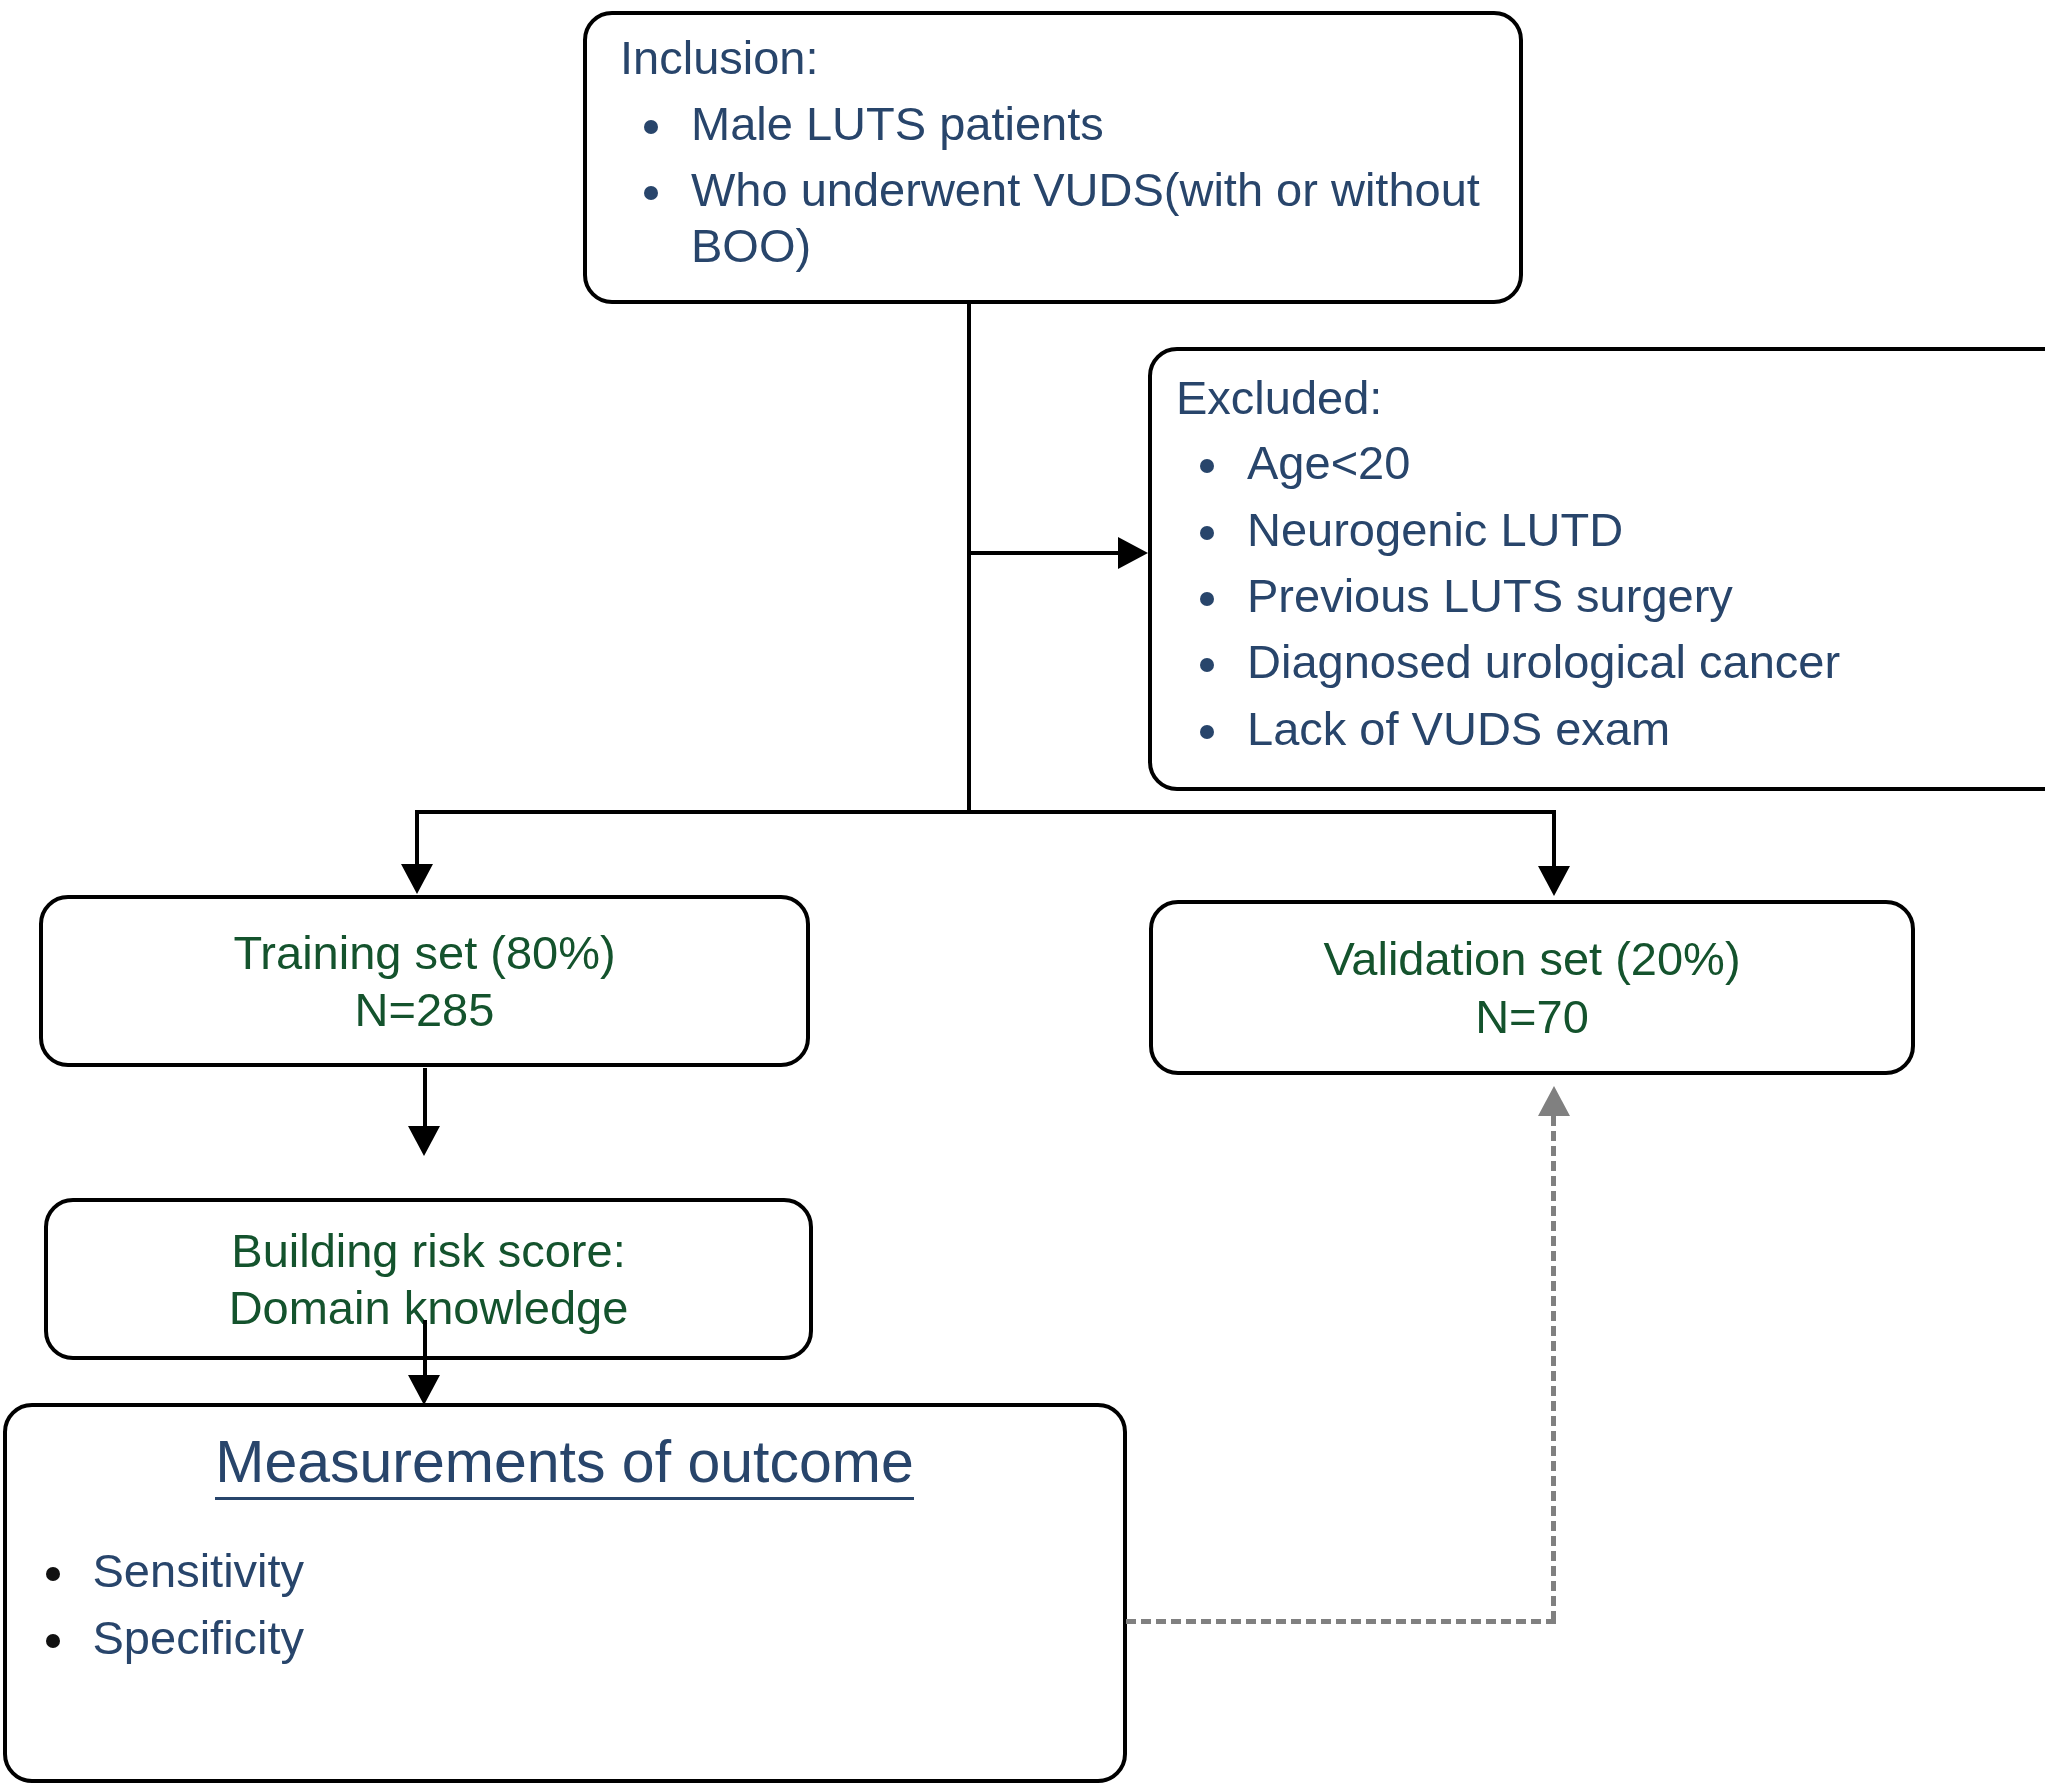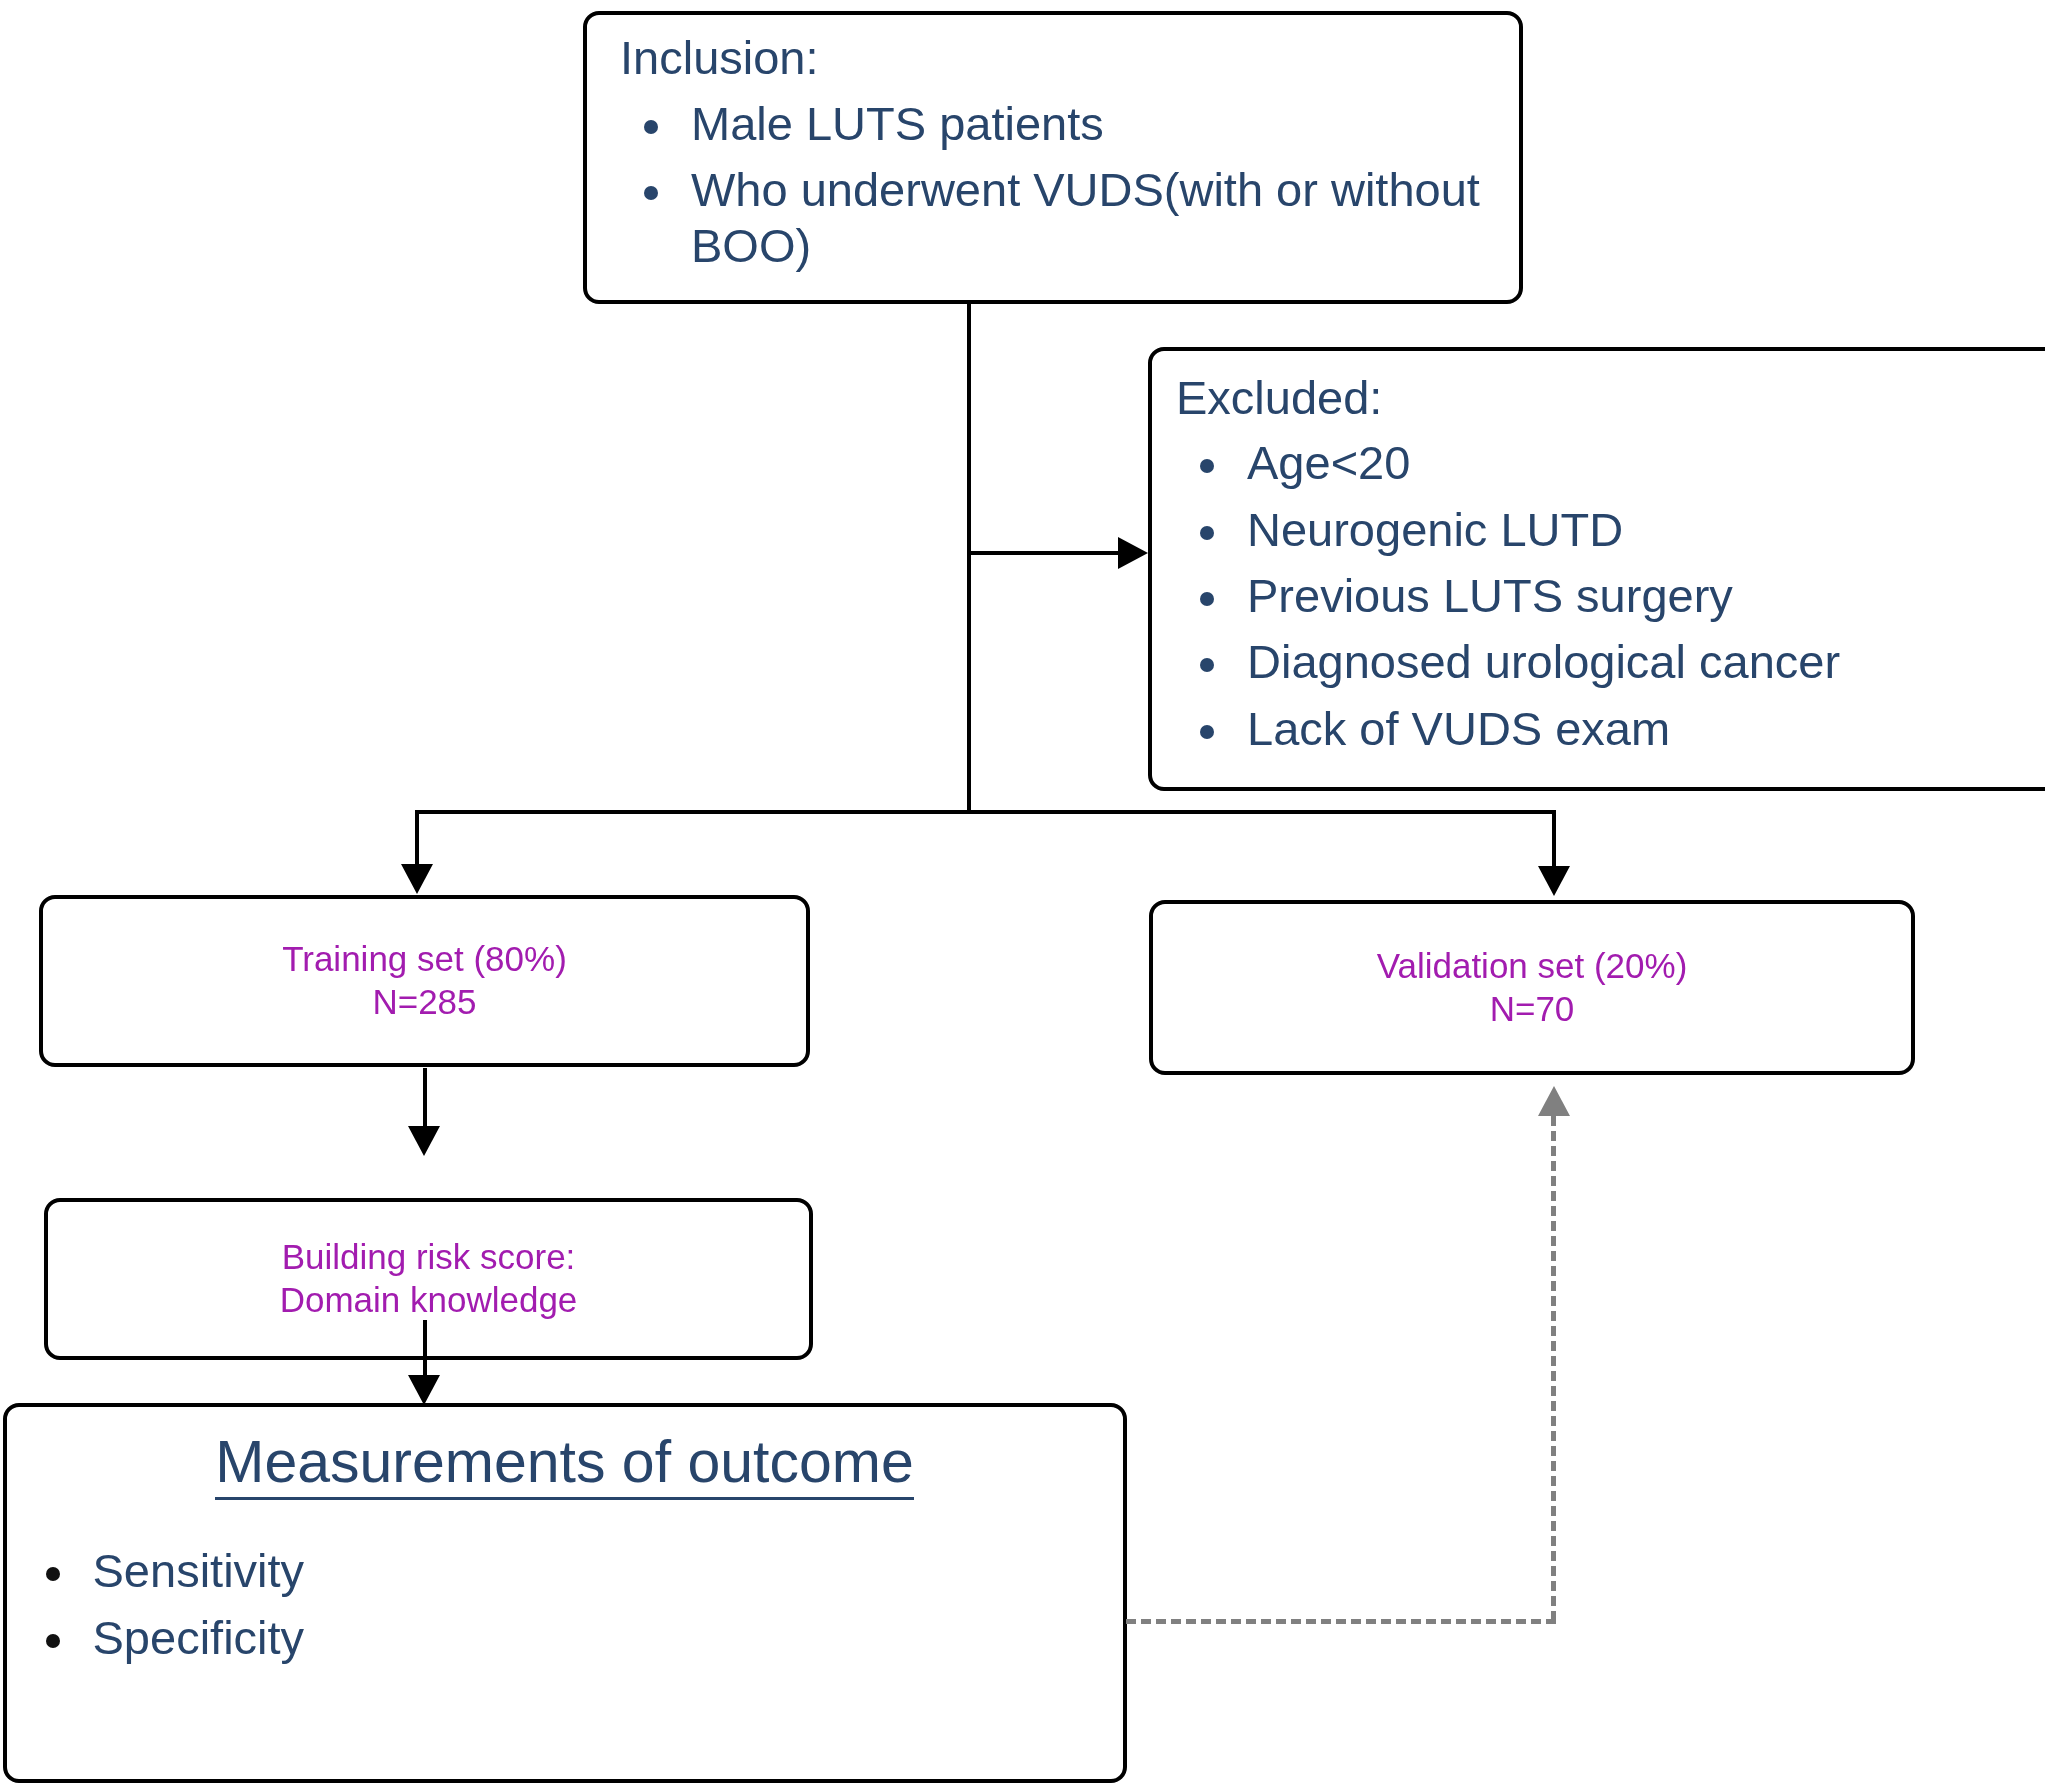--- a/index.html
+++ b/index.html
@@ -12,39 +12,39 @@
     width: 2046px;
     height: 1785px;
     background: #ffffff;
     font-family: "Liberation Sans", sans-serif;
     overflow: hidden;
   }
   .node {
     position: absolute;
     box-sizing: border-box;
     border: 4.4px solid #000000;
-    border-radius: 16px;
+    border-radius: 29px;
     background: #ffffff;
     color: #28456B;
     display: flex;
     flex-direction: column;
     justify-content: center;
   }
   .node.centered { align-items: center; text-align: center; }
 
   .hdr {
     font-size: 47px;
     line-height: 1.16;
     color: #28456B;
     white-space: nowrap;
   }
   .ln {
-    font-size: 35px;
+    font-size: 47px;
     line-height: 1.22;
-    color: #a21caf;
+    color: #14532d;
     white-space: nowrap;
   }
   ul.blist {
     list-style: none;
     margin: 0;
     padding: 0;
   }
   ul.blist li {
     position: relative;
     font-size: 47px;

